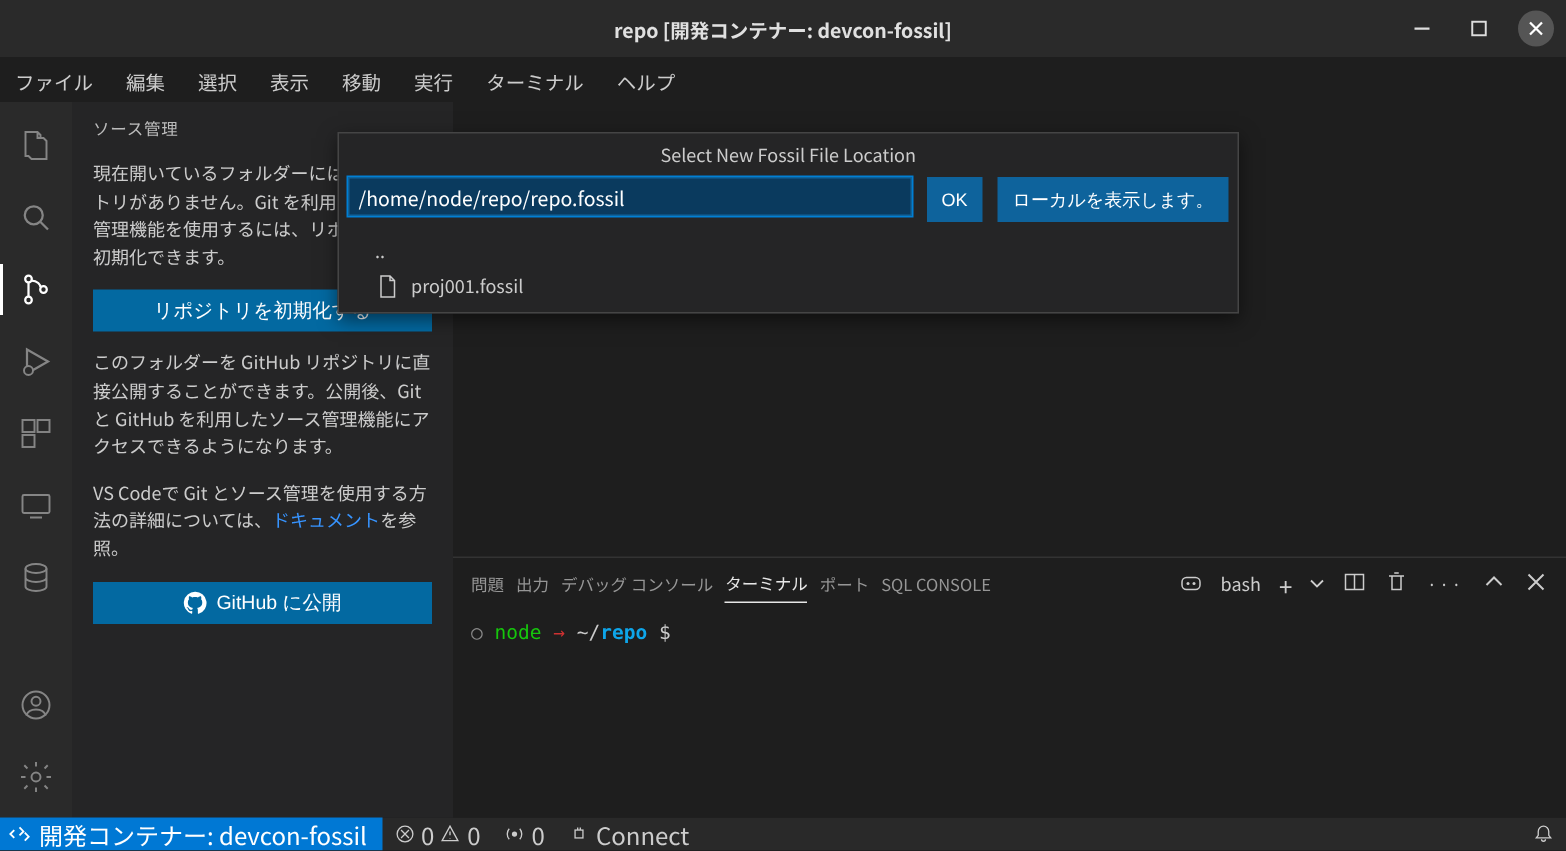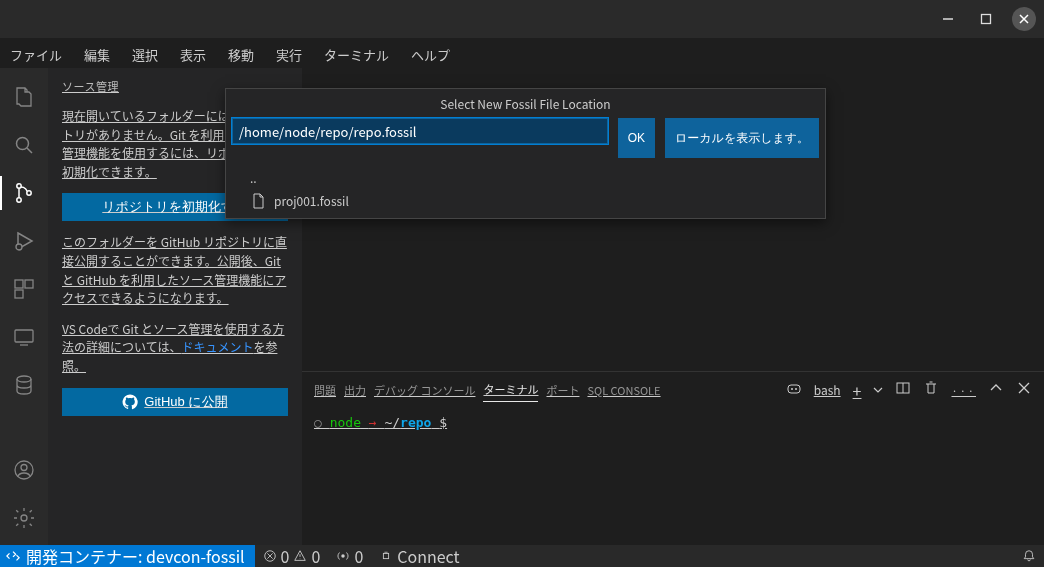--- a/index.html
+++ b/index.html
@@ -36,21 +36,20 @@
   background: #1e1e1e;
   display: flex;
   align-items: flex-end;
   padding: 0 0;
   gap: 2px;
 }
 .menu-item { padding: 4px 10px; color: #ccc; font-size: 13px; cursor: pointer; }
 .main {
   display: flex;
   height: calc(100% - 38px - 30px - 22px);
-  text-decoration: underline;
 }
 .activitybar {
   width: 48px;
   background: #2a2a2a;
   display: flex;
   flex-direction: column;
   align-items: center;
   padding-top: 8px;
   gap: 6px;
 }
@@ -182,41 +181,42 @@
   background: #3c3c3c;
   border: 1px solid #0e639c;
   outline: 1px solid #007fd4;
   color: #fff;
   padding: 0 6px;
   font-family: inherit;
   font-size: 13px;
 }
 .qi-input::selection { background: #094771; }
 .qi-btn {
-  height: 40px;
+  height: 30px;
   background: #0e639c;
   color: #fff;
   border: none;
   padding: 0 10px;
   font-size: 12px;
   cursor: pointer;
 }
 .qi-list { padding: 2px 0 6px 0; }
 .qi-item {
   padding: 3px 24px;
   font-size: 12px;
   color: #ccc;
   display: flex; align-items: center; gap: 8px;
 }
 .ic { width: 16px; height: 16px; display: inline-block; }
 </style>
 </head>
 <body>
 
 <div class="titlebar">
+  <span class="titlebar-title">repo [開発コンテナー: devcon-fossil]</span>
   <div class="win-controls">
     <span class="win-btn">
       <svg class="ic" viewBox="0 0 16 16">
           <path d="M3 8h10" stroke="#ddd" stroke-width="1.5" fill="none"></path>
         </svg>
     </span>
     <span class="win-btn">
       <svg class="ic" viewBox="0 0 16 16">
           <rect x="3.5" y="3.5" width="9" height="9" stroke="#ddd" stroke-width="1.3" fill="none"></rect>
         </svg>

